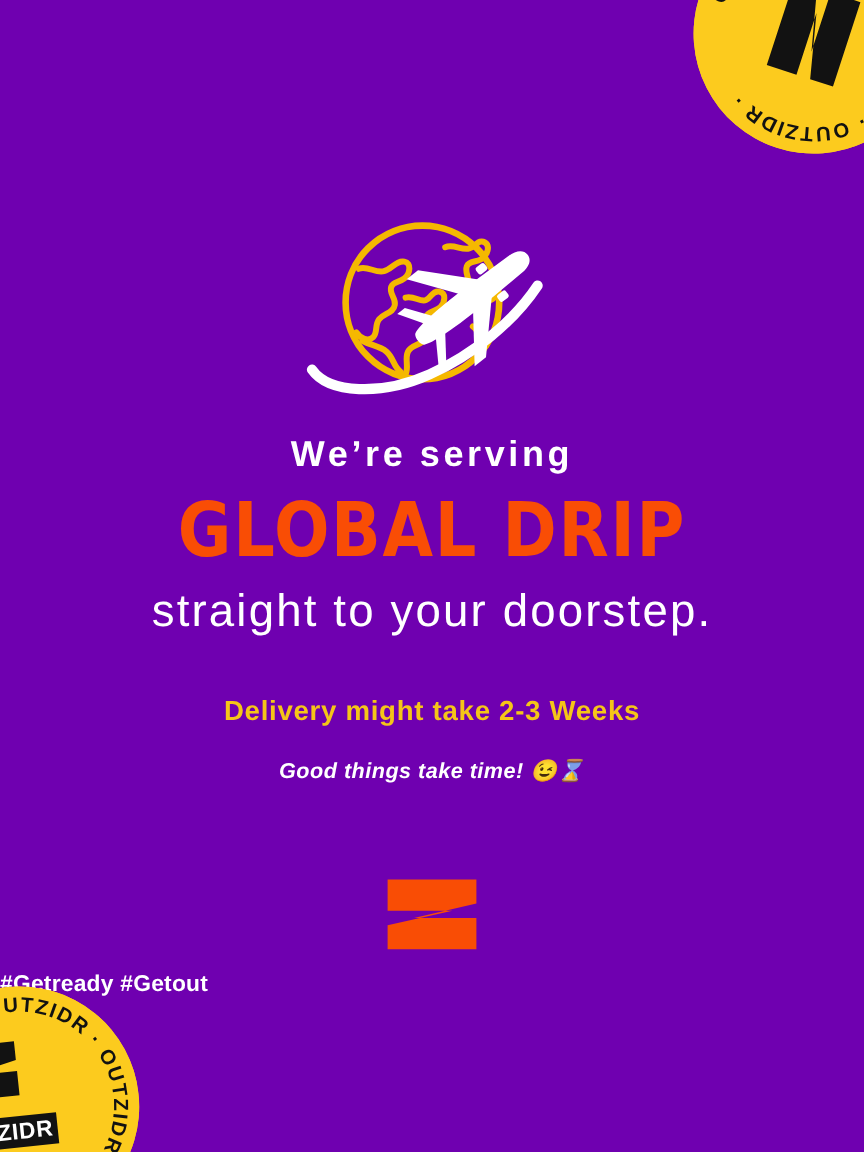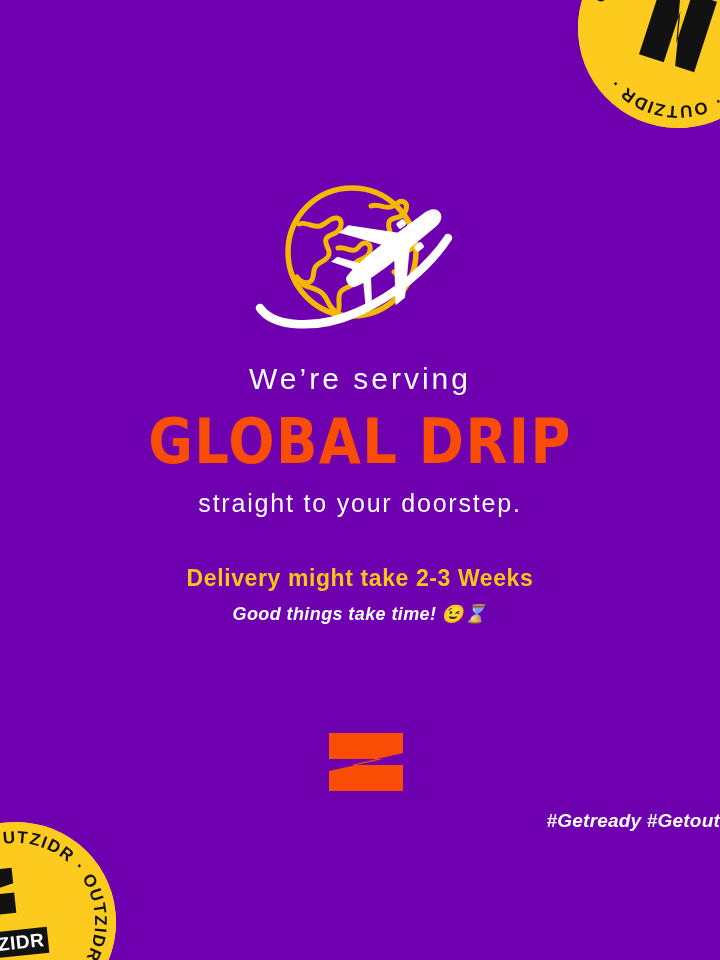--- a/index.html
+++ b/index.html
@@ -54,42 +54,42 @@
     position:absolute;
     left:0; right:0;
     top:362px;
     text-align:center;
     padding:0 24px;
   }
 
   .line-serving {
     color:#FFFFFF;
     font-size:30px;
-    font-weight:400;
+    font-weight:700;
     letter-spacing:3.0px;
     line-height:1.12;
     white-space:nowrap;
   }
 
   .line-headline {
     color:#F94D05;
     font-size:63px;
     font-weight:700;
     letter-spacing:1.5px;
     line-height:1.0;
     margin-top:14px;
     transform:scaleX(0.96);
     white-space:nowrap;
     font-family:"DejaVu Sans Condensed","Liberation Sans Narrow","Liberation Sans", sans-serif;
     font-stretch:condensed;
   }
 
   .line-straight {
     color:#FFFFFF;
-    font-size:25px;
+    font-size:38px;
     font-weight:300;
     letter-spacing:1.8px;
     line-height:1.12;
     margin-top:16px;
     white-space:nowrap;
   }
 
   .line-delivery {
     color:#F5C518;
     font-size:23px;
@@ -100,31 +100,30 @@
     white-space:nowrap;
   }
 
   .line-goodthings {
     color:#FFFFFF;
     font-size:18px;
     font-weight:700;
     font-style:italic;
     letter-spacing:0.4px;
     line-height:1.2;
-    margin-top:13px;
+    margin-top:26px;
     white-space:nowrap;
   }
 
   
   .footer {
     position:absolute;
-    left:12px; right:0;
+    left:0; right:0;
     bottom:128px;
-    text-align:right;
-    font-style:italic;
+    text-align:left;
   }
   .zmark {
     width:78px; height:62px;
     margin:0 auto;
     display:block;
   }
   .zmark svg { display:block; width:100%; height:100%; }
 
   .hashtags {
     margin-top:17px;

